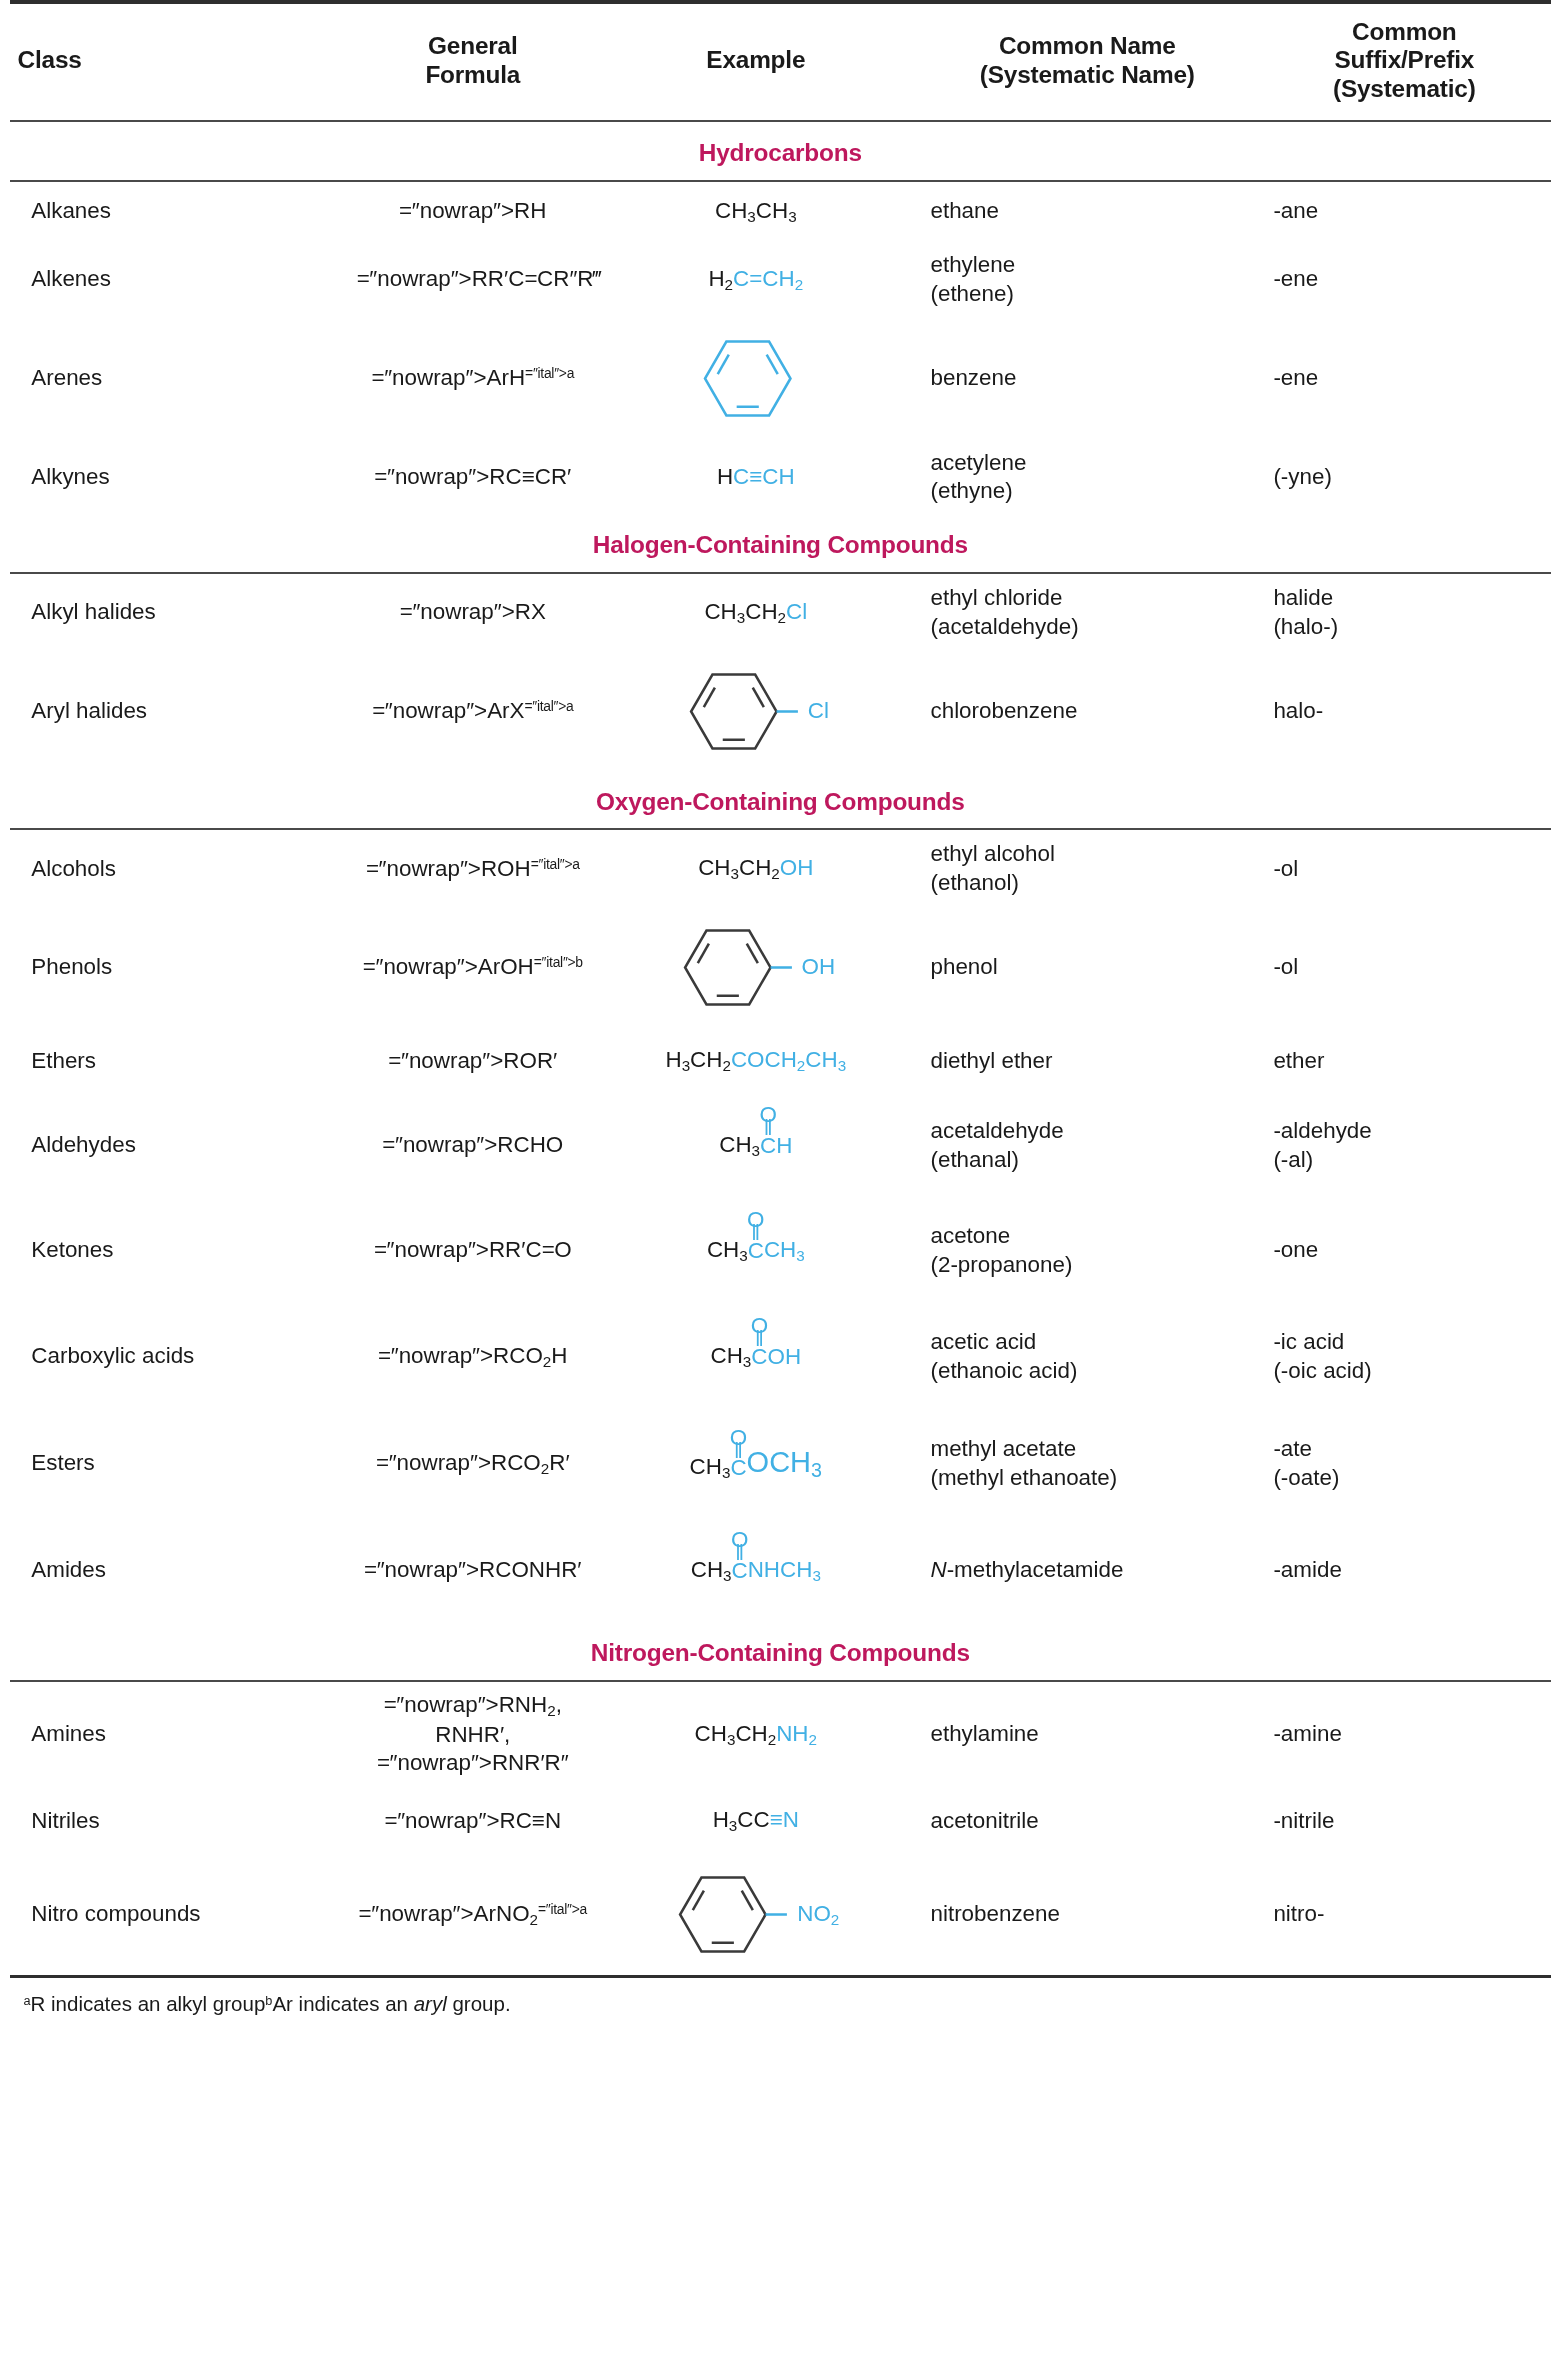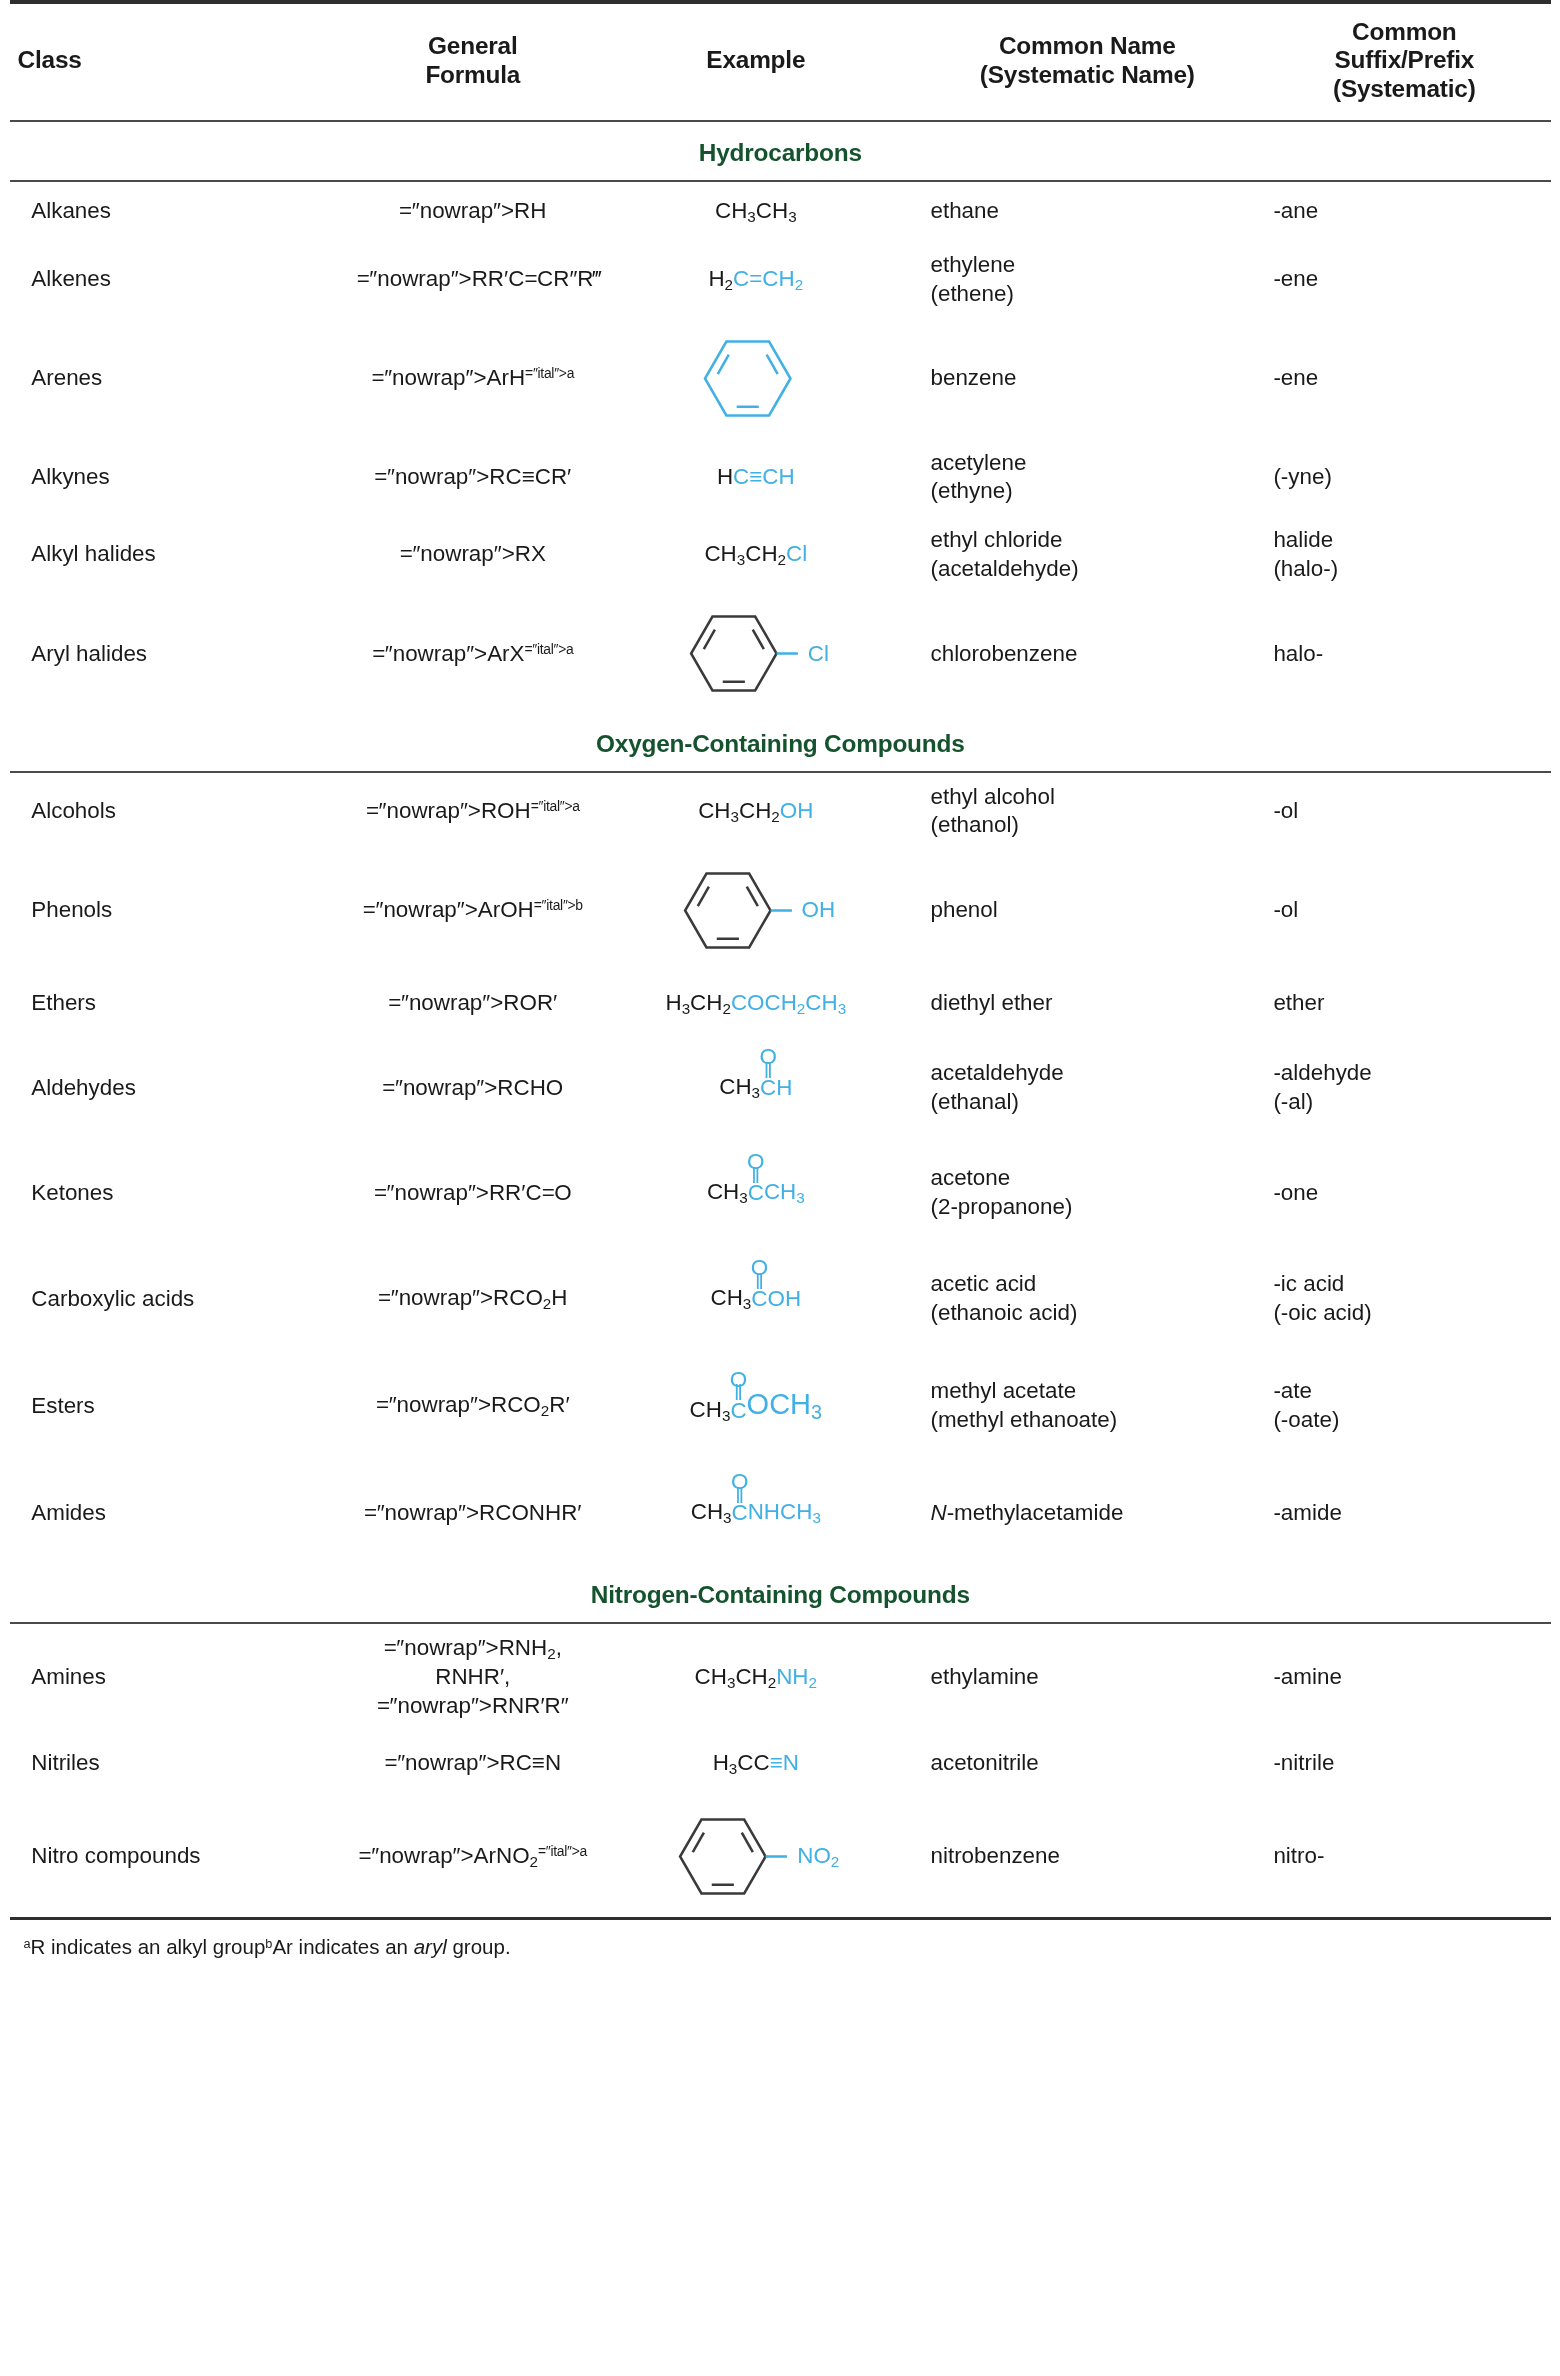--- a/index.html
+++ b/index.html
@@ -46,21 +46,21 @@
     color: #1a1a1a;
     letter-spacing: -0.2px;
   }
   thead th.th-class { text-align: left; }
 
   tr.section-row td {
     text-align: center;
     font-size: 24.4px;
     font-weight: bold;
     padding: 13.7px 0 11.7px 0;
-    color: #14532d;
+    color: #be185d;
     letter-spacing: -0.2px;
   }
   tr.section-row.first td { padding-top: 15.6px; }
 
   tbody td {
     font-size: 22.4px;
     vertical-align: middle;
     color: #1a1a1a;
     padding: 9.8px 5.9px;
     line-height: 1.28;
@@ -187,20 +187,23 @@
           <td class="cls">Alkynes</td>
           <td class="gf"><span class<span="" class="bond-d">=</span>″nowrap″&gt;RC≡CR′</td>
           <td class="ex">
             <span class="struct">
               <span class="nowrap">H<span class="blue">C≡CH</span></span>
             </span>
           </td>
           <td class="cn"><span>acetylene</span><br><span>(ethyne)</span></td>
           <td class="sf"><span>(-yne)</span></td>
         </tr>
+        <tr class="section-row thickbot">
+          <td colspan="5">Halogen-Containing Compounds</td>
+        </tr>
         <tr style="height: 78px;">
           <td class="cls">Alkyl halides</td>
           <td class="gf"><span class<span="" class="bond-d">=</span>″nowrap″&gt;RX</td>
           <td class="ex">
             <span class="struct">
               <span class="nowrap">CH<sub>3</sub>CH<sub>2</sub><span class="blue">Cl</span></span>
             </span>
           </td>
           <td class="cn"><span>ethyl chloride</span><br><span>(acetaldehyde)</span></td>
           <td class="sf"><span>halide</span><br><span>(halo-)</span></td>

